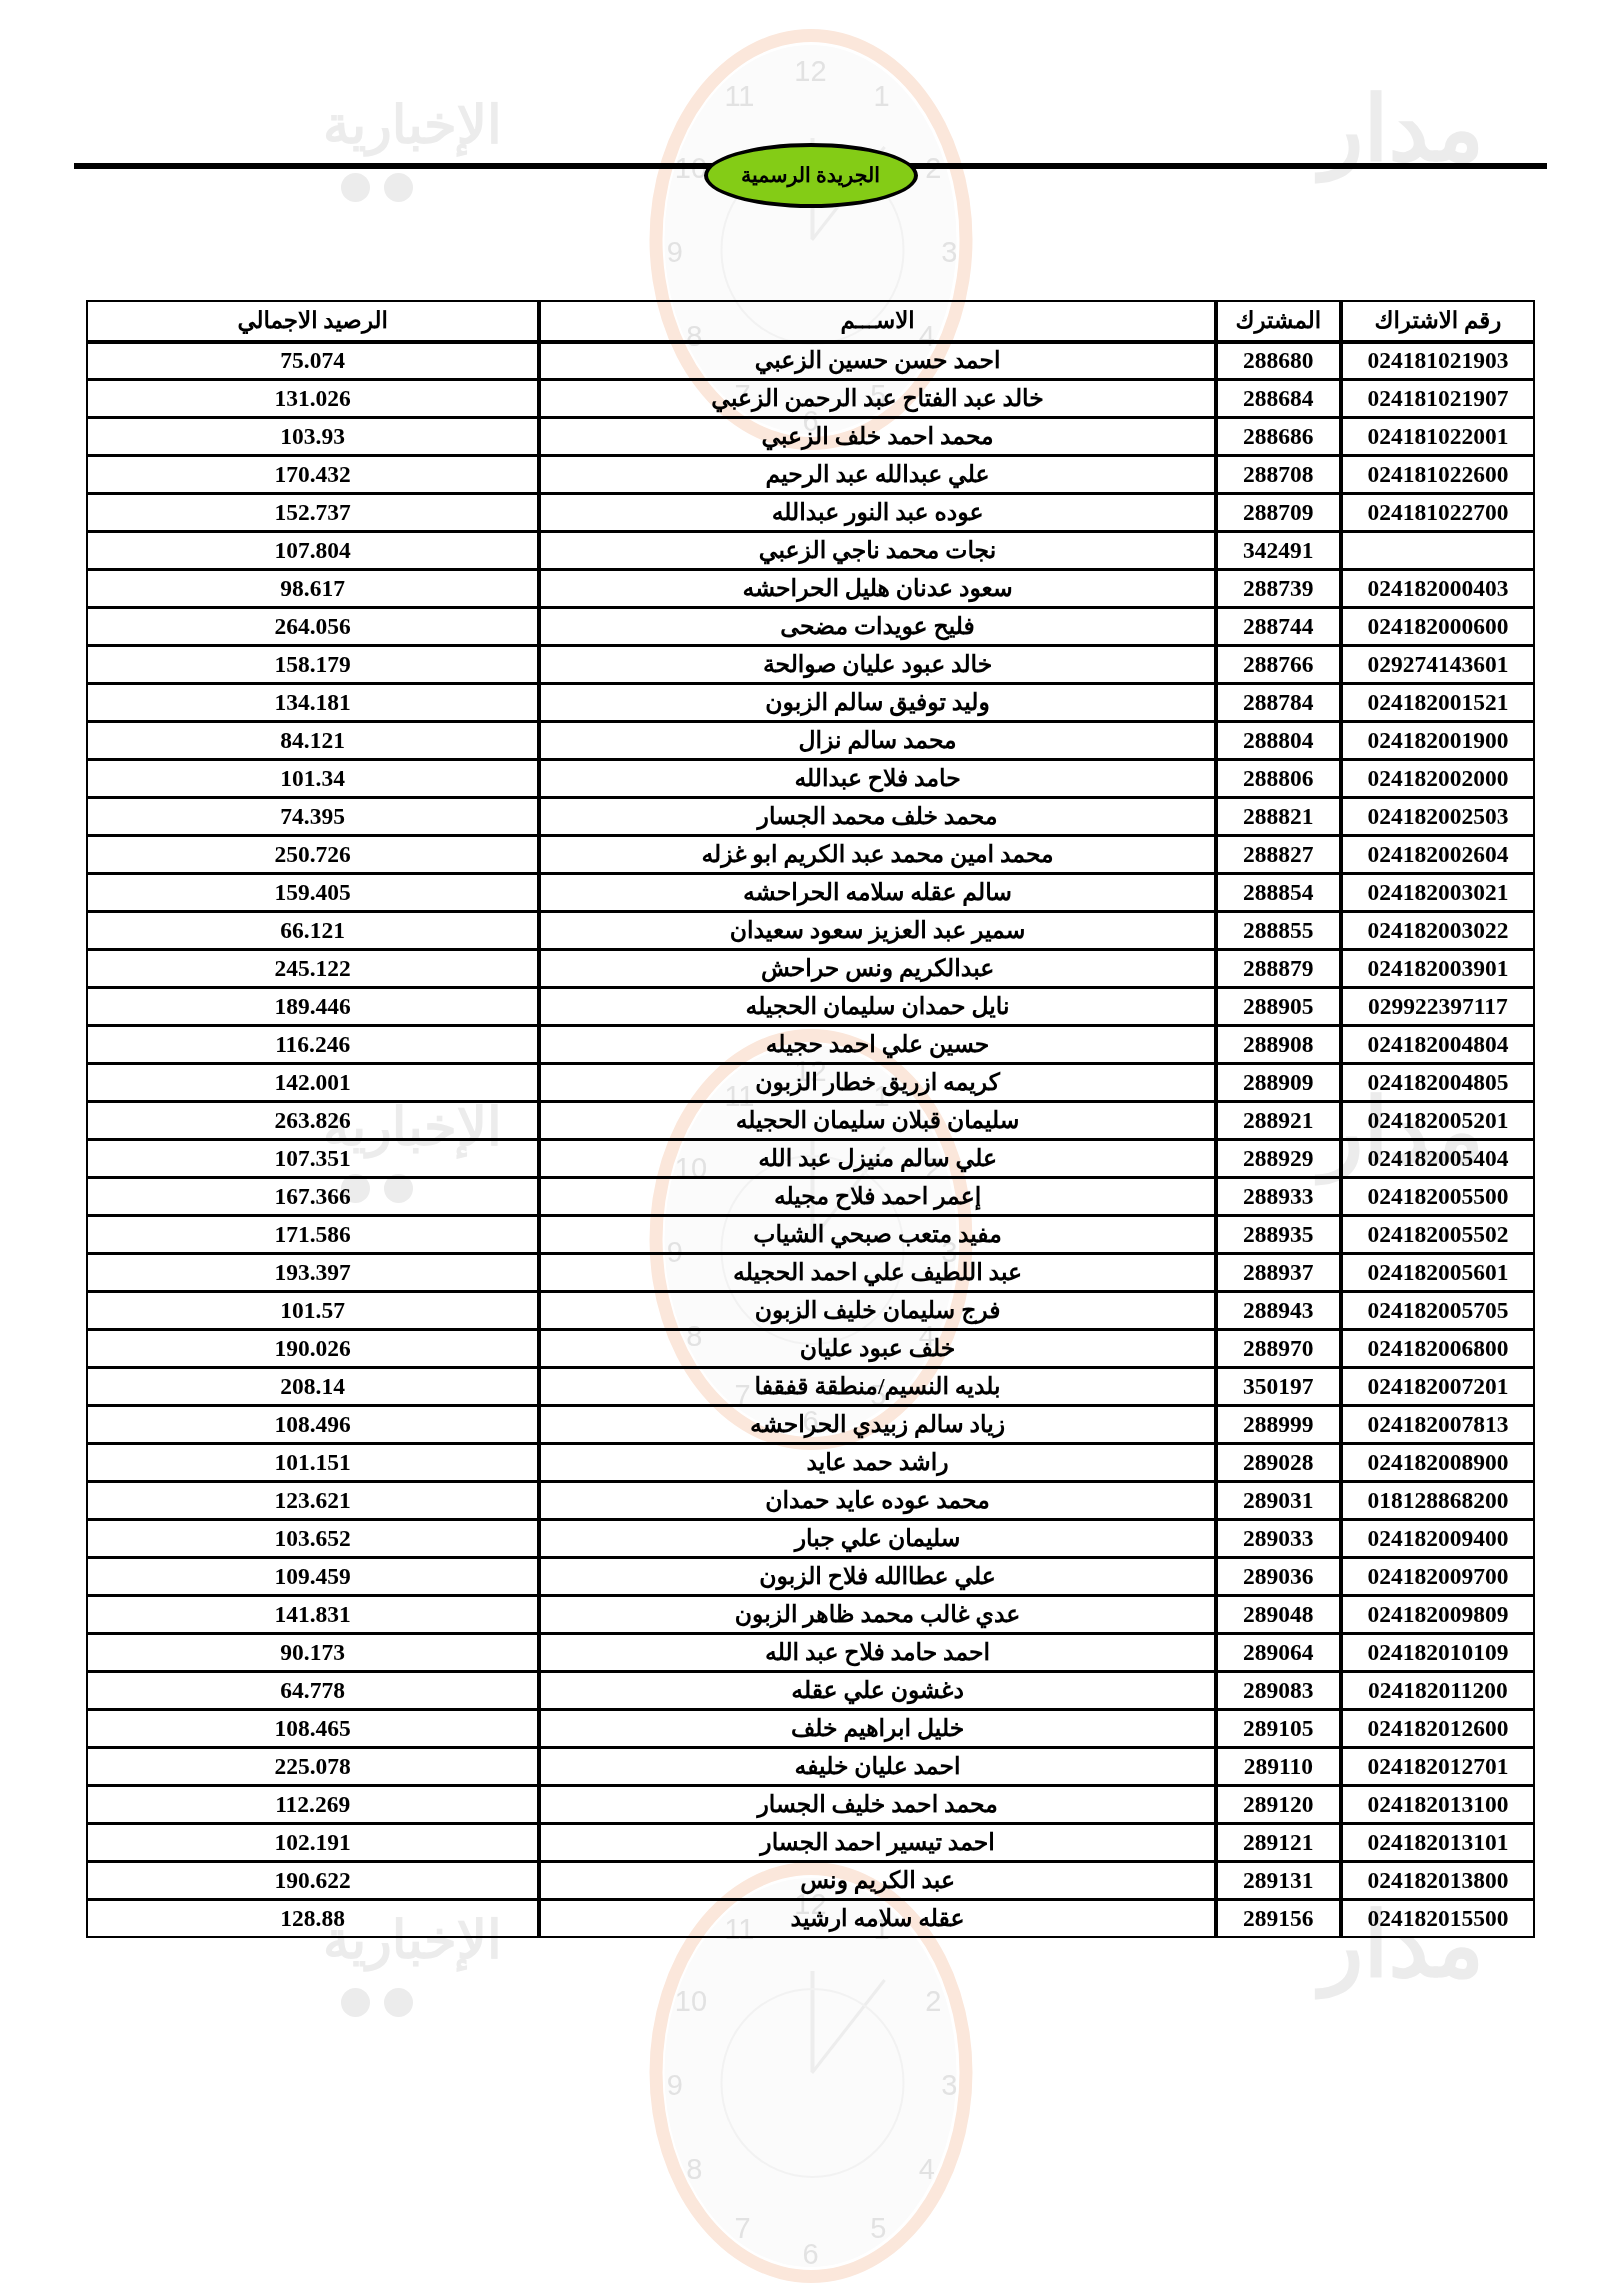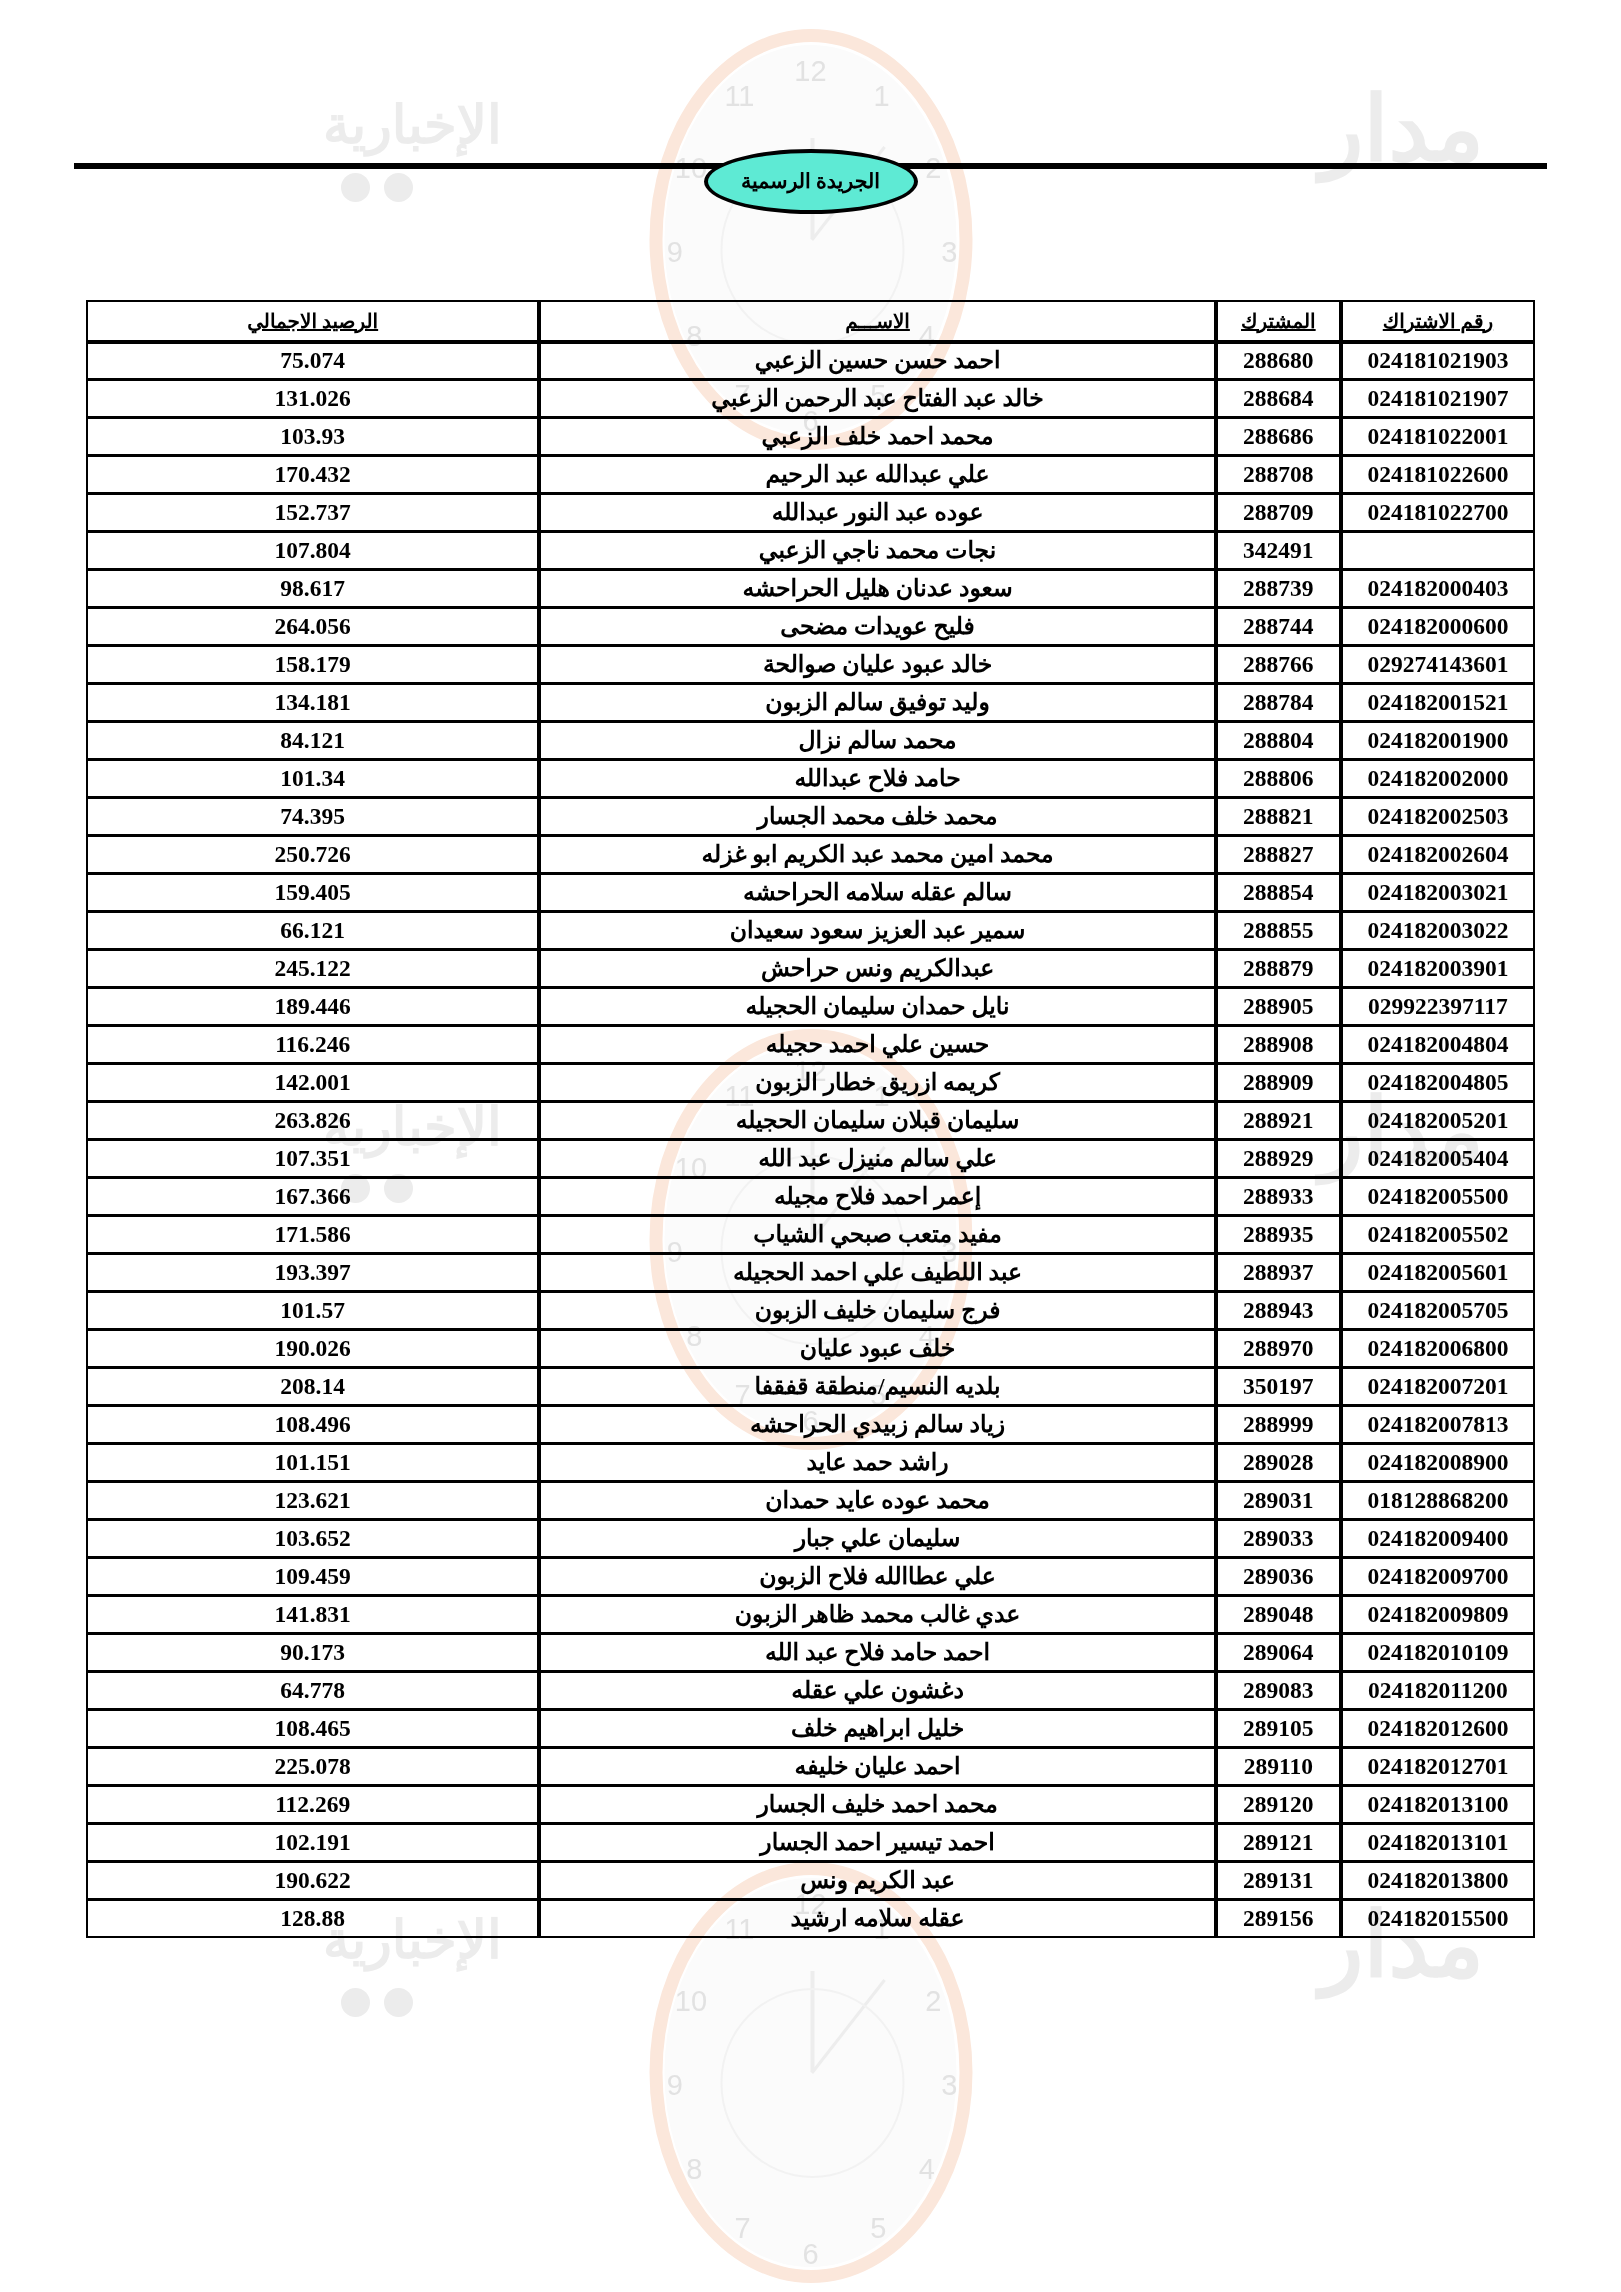--- a/index.html
+++ b/index.html
@@ -113,28 +113,28 @@
   #header-rule {
     position: absolute;
     top: 25.5px;
     left: 0;
     right: 0;
     height: 6.9px;
     background: #000;
   }
   #gazette-oval {
     position: absolute;
-    top: 12px;
+    top: 6px;
     left: 50%;
     transform: translateX(-50%);
     width: 206px;
     height: 57px;
     border: 4.9px solid #000;
     border-radius: 50% / 50%;
-    background: #5eead4;
+    background: #84cc16;
     display: flex;
     align-items: center;
     justify-content: center;
   }
   #gazette-oval span {
     font-size: 20.6px;
     font-weight: 700;
     font-family: "Liberation Serif", "DejaVu Serif", serif;
     line-height: 1;
     white-space: nowrap;
@@ -161,24 +161,23 @@
     font-weight: 700;
     line-height: 1.15;
     background: transparent;
     height: 38px;
     box-sizing: border-box;
     vertical-align: middle;
     white-space: nowrap;
     overflow: hidden;
   }
   table.records th {
-    font-size: 20px;
+    font-size: 23px;
     text-align: center;
     height: 42px;
-    text-decoration: underline;
   }
   col.c-subno   { width: 194px; }
   col.c-subcode { width: 125px; }
   col.c-name    { width: 676px; }
   col.c-balance { width: 453px; }
 
   td.subno, td.subcode { text-align: center; direction: ltr; }
   td.name    { text-align: center; margin-top: 31px; }
   td.balance { text-align: center; direction: ltr; }
 

